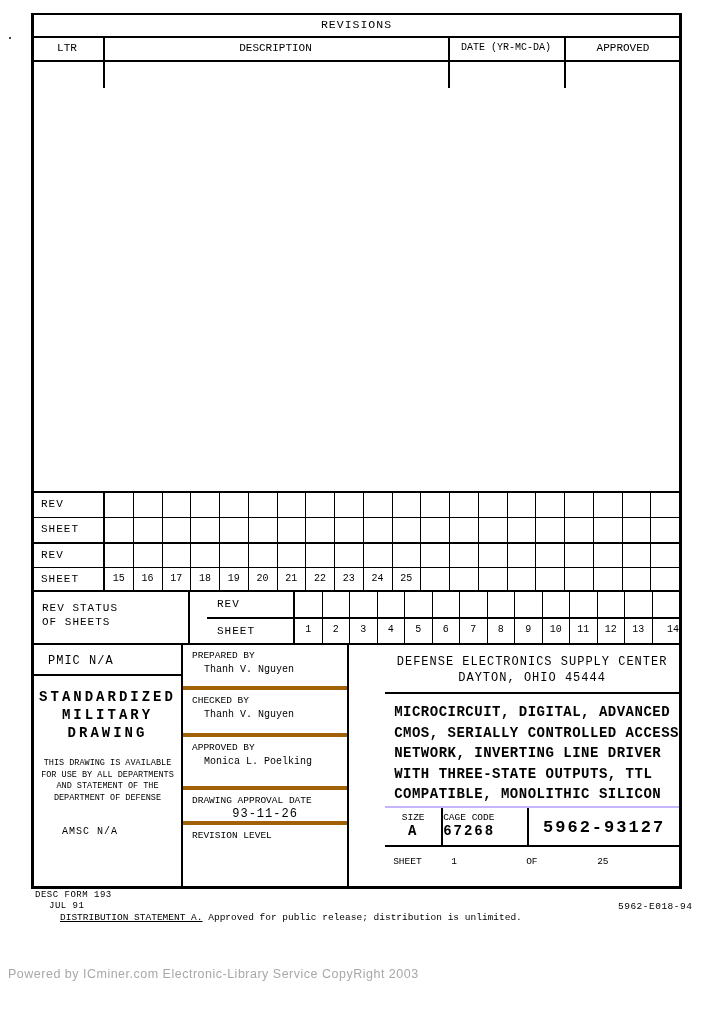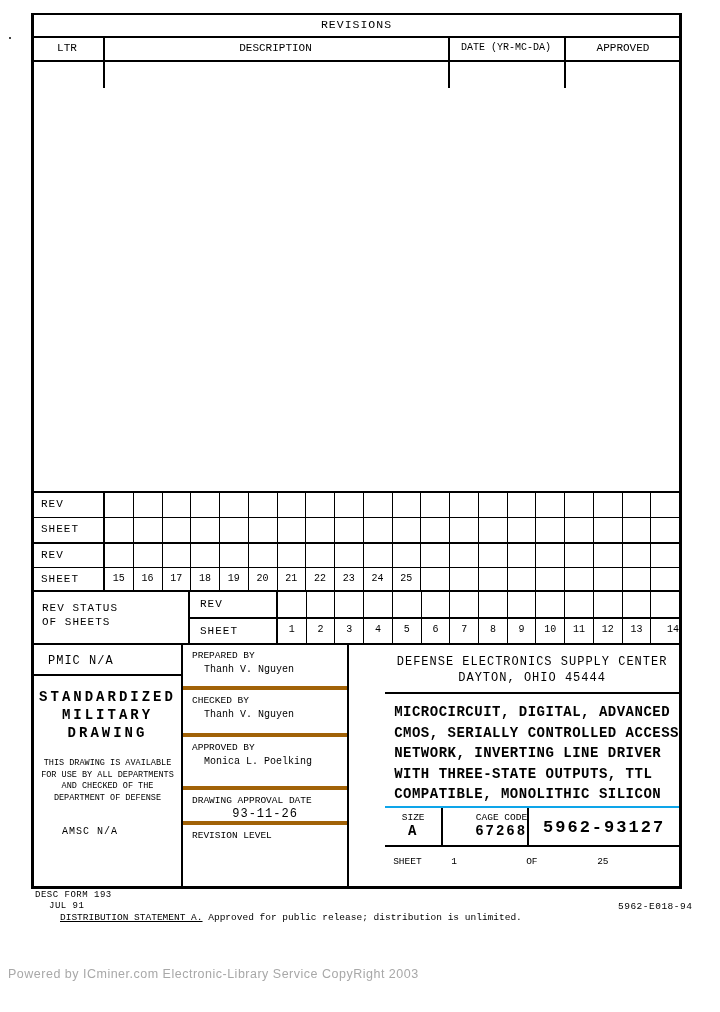--- a/index.html
+++ b/index.html
@@ -20,21 +20,21 @@
 
   
   .grid-row { position:absolute; left:34px; width:645px; display:flex; border-color:#000; }
   .glabel { width:71px; border-right:2px solid #000; font-size:11px; padding:5px 0 0 7px; letter-spacing:1px; }
   .cells { flex:1; display:flex; }
   .cell { flex:1; border-right:1.5px solid #000; text-align:center; font-size:10px; padding-top:5px; overflow:hidden; }
   .cell:last-child { border-right:none;text-align:right; }
 
   
   .status { position:absolute; left:34px; top:592px; width:645px; height:53px;
-    display:flex; border-bottom:2px solid #000; }
+    display:flex; border-bottom:2px solid #000;gap:17px; }
   .status-label { width:156px; border-right:2px solid #000; font-size:11px;
     padding:9px 0 0 8px; line-height:14px; letter-spacing:1px; }
   .status-rows { flex:1; display:flex; flex-direction:column; }
   .status-row { display:flex; flex:1; }
   .status-row.top { border-bottom:2px solid #000; }
   .slabel { width:88px; border-right:2px solid #000; font-size:11px; padding:6px 0 0 10px; letter-spacing:1px; }
 
   
   .bottom { position:absolute; left:34px; top:645px; width:645px; height:241px; display:flex; }
   .col-left { width:156px; border-right:2px solid #000; }
@@ -47,25 +47,25 @@
   .sigbox { border-bottom:4px solid #a16207; }
   .sigbox .lbl { font-size:9.5px; padding:5px 0 0 9px; }
   .sigbox .val { font-size:10px; padding:3px 0 0 21px; }
   .box-prepared { height:45px; } .box-checked { height:47px; } .box-approved { height:53px; }
   .box-date { height:35px; } .box-date .val { text-align:center; font-size:12px; padding:1px 0 0 0; letter-spacing:1px; }
   .box-revlevel { flex:1; border-bottom:none; }
 
   .col-right { flex:1; display:flex; flex-direction:column;margin-left:36px; }
   .agency { height:49px; border-bottom:2px solid #000; text-align:center;
     font-size:12px; letter-spacing:1px; padding-top:9px; line-height:16px; }
-  .titlebox { height:114px; border-bottom:2px solid #0ea5e9; font-weight:bold;
+  .titlebox { height:114px; border-bottom:2px solid #c4b5fd; font-weight:bold;
     font-size:14px; line-height:20.5px; padding:8px 0 0 9px; letter-spacing:0.5px; white-space:nowrap; }
   .sizerow { height:39px; border-bottom:2px solid #000; display:flex; }
   .sizecell { width:58px; border-right:2px solid #000; text-align:center; }
-  .cagecell { width:86px; border-right:2px solid #000; text-align:right; }
+  .cagecell { width:86px; border-right:2px solid #000; text-align:left; }
   .pincell { flex:1; text-align:center; font-weight:bold; font-size:17px; padding-top:10px; letter-spacing:2px; }
   .mini-lbl { font-size:9.5px; padding-top:4px; }
   .mini-val { font-size:14px; font-weight:bold; letter-spacing:2px; }
   .sheetrow { flex:1; position:relative; font-size:9.5px; }
   .sheetrow span { position:absolute; top:9px; }
 
   .foot-note { position:absolute; font-size:9px; letter-spacing:0.5px; }
   .dist { position:absolute; left:60px; top:912px; font-size:9.5px; }
   .dist .u { text-decoration:underline; }
   .watermark { position:absolute; left:8px; top:967px; font-size:12.5px;
@@ -248,21 +248,21 @@
     <div class="col-left">
       <div class="pmic">PMIC N/A</div>
       <div class="smd">
         <div>STANDARDIZED</div>
         <div>MILITARY</div>
         <div>DRAWING</div>
       </div>
       <div class="avail">
         <div>THIS DRAWING IS AVAILABLE</div>
         <div>FOR USE BY ALL DEPARTMENTS</div>
-        <div>AND CHECKED OF THE</div>
+        <div>AND STATEMENT OF THE</div>
         <div>DEPARTMENT OF DEFENSE</div>
       </div>
       <div class="amsc">AMSC N/A</div>
     </div>
 
     <div class="col-mid">
       <div class="sigbox box-prepared">
         <div class="lbl">PREPARED BY</div>
         <div class="val">Thanh V. Nguyen</div>
       </div>

